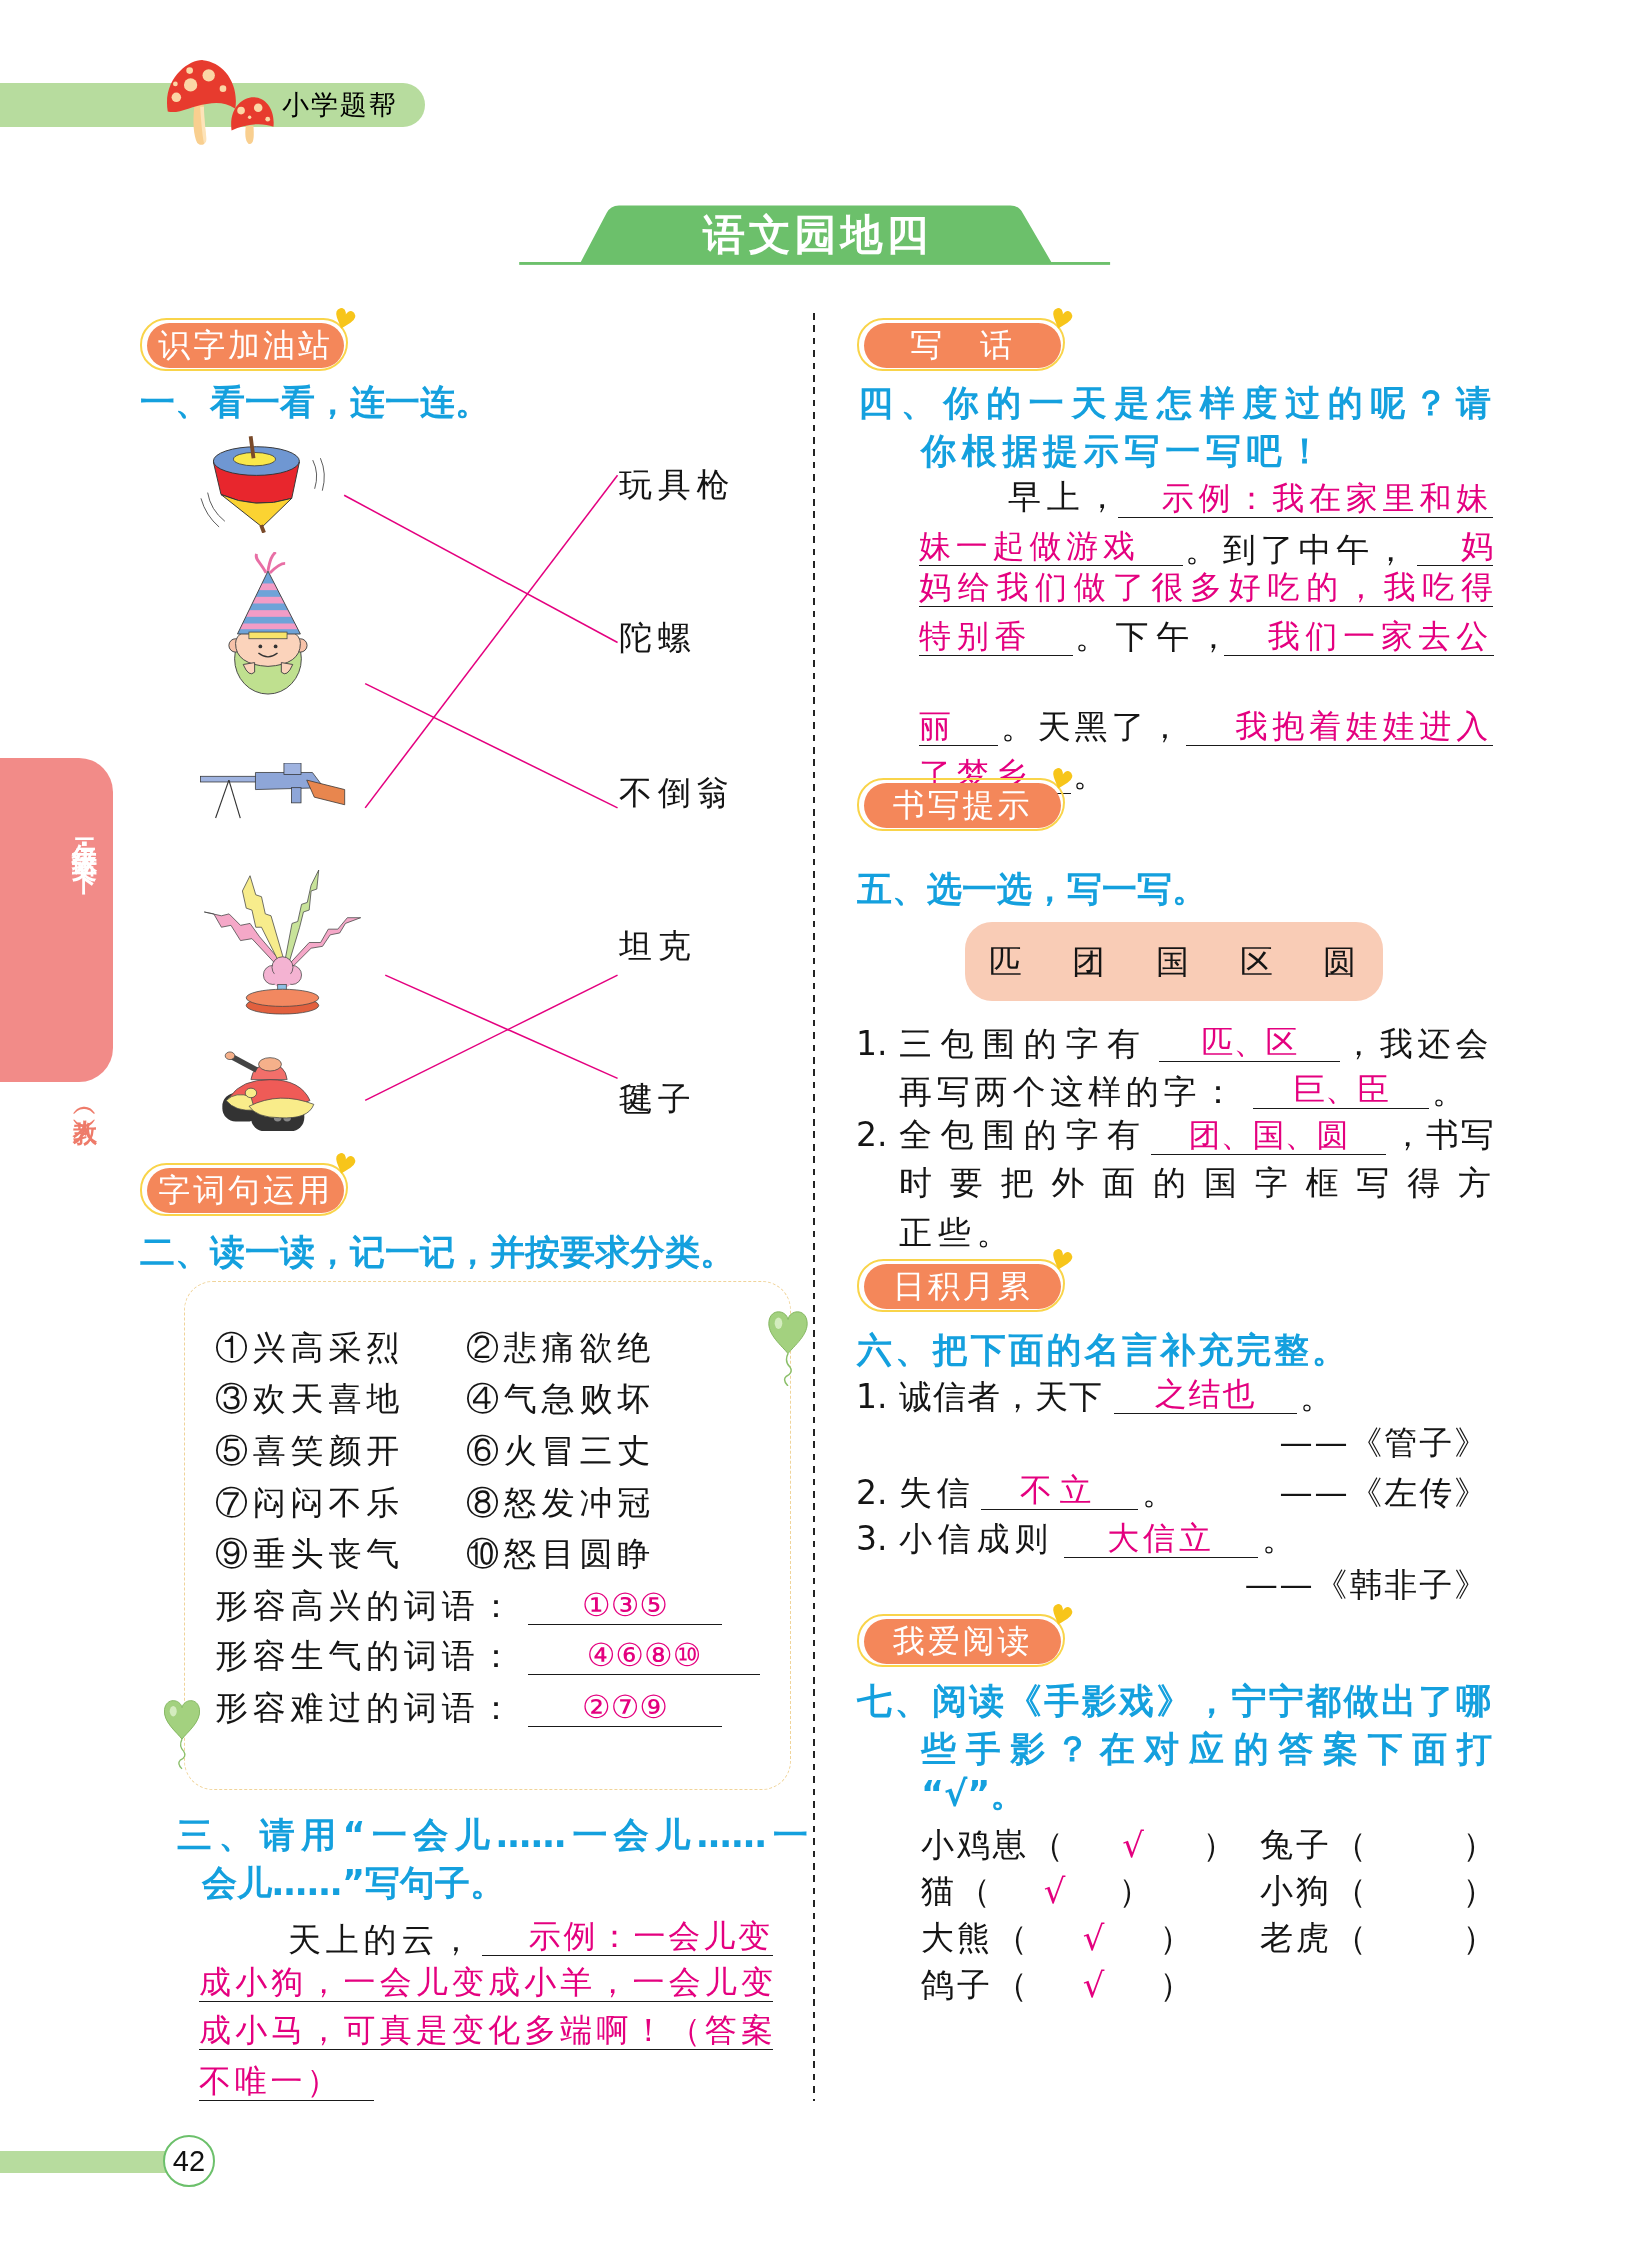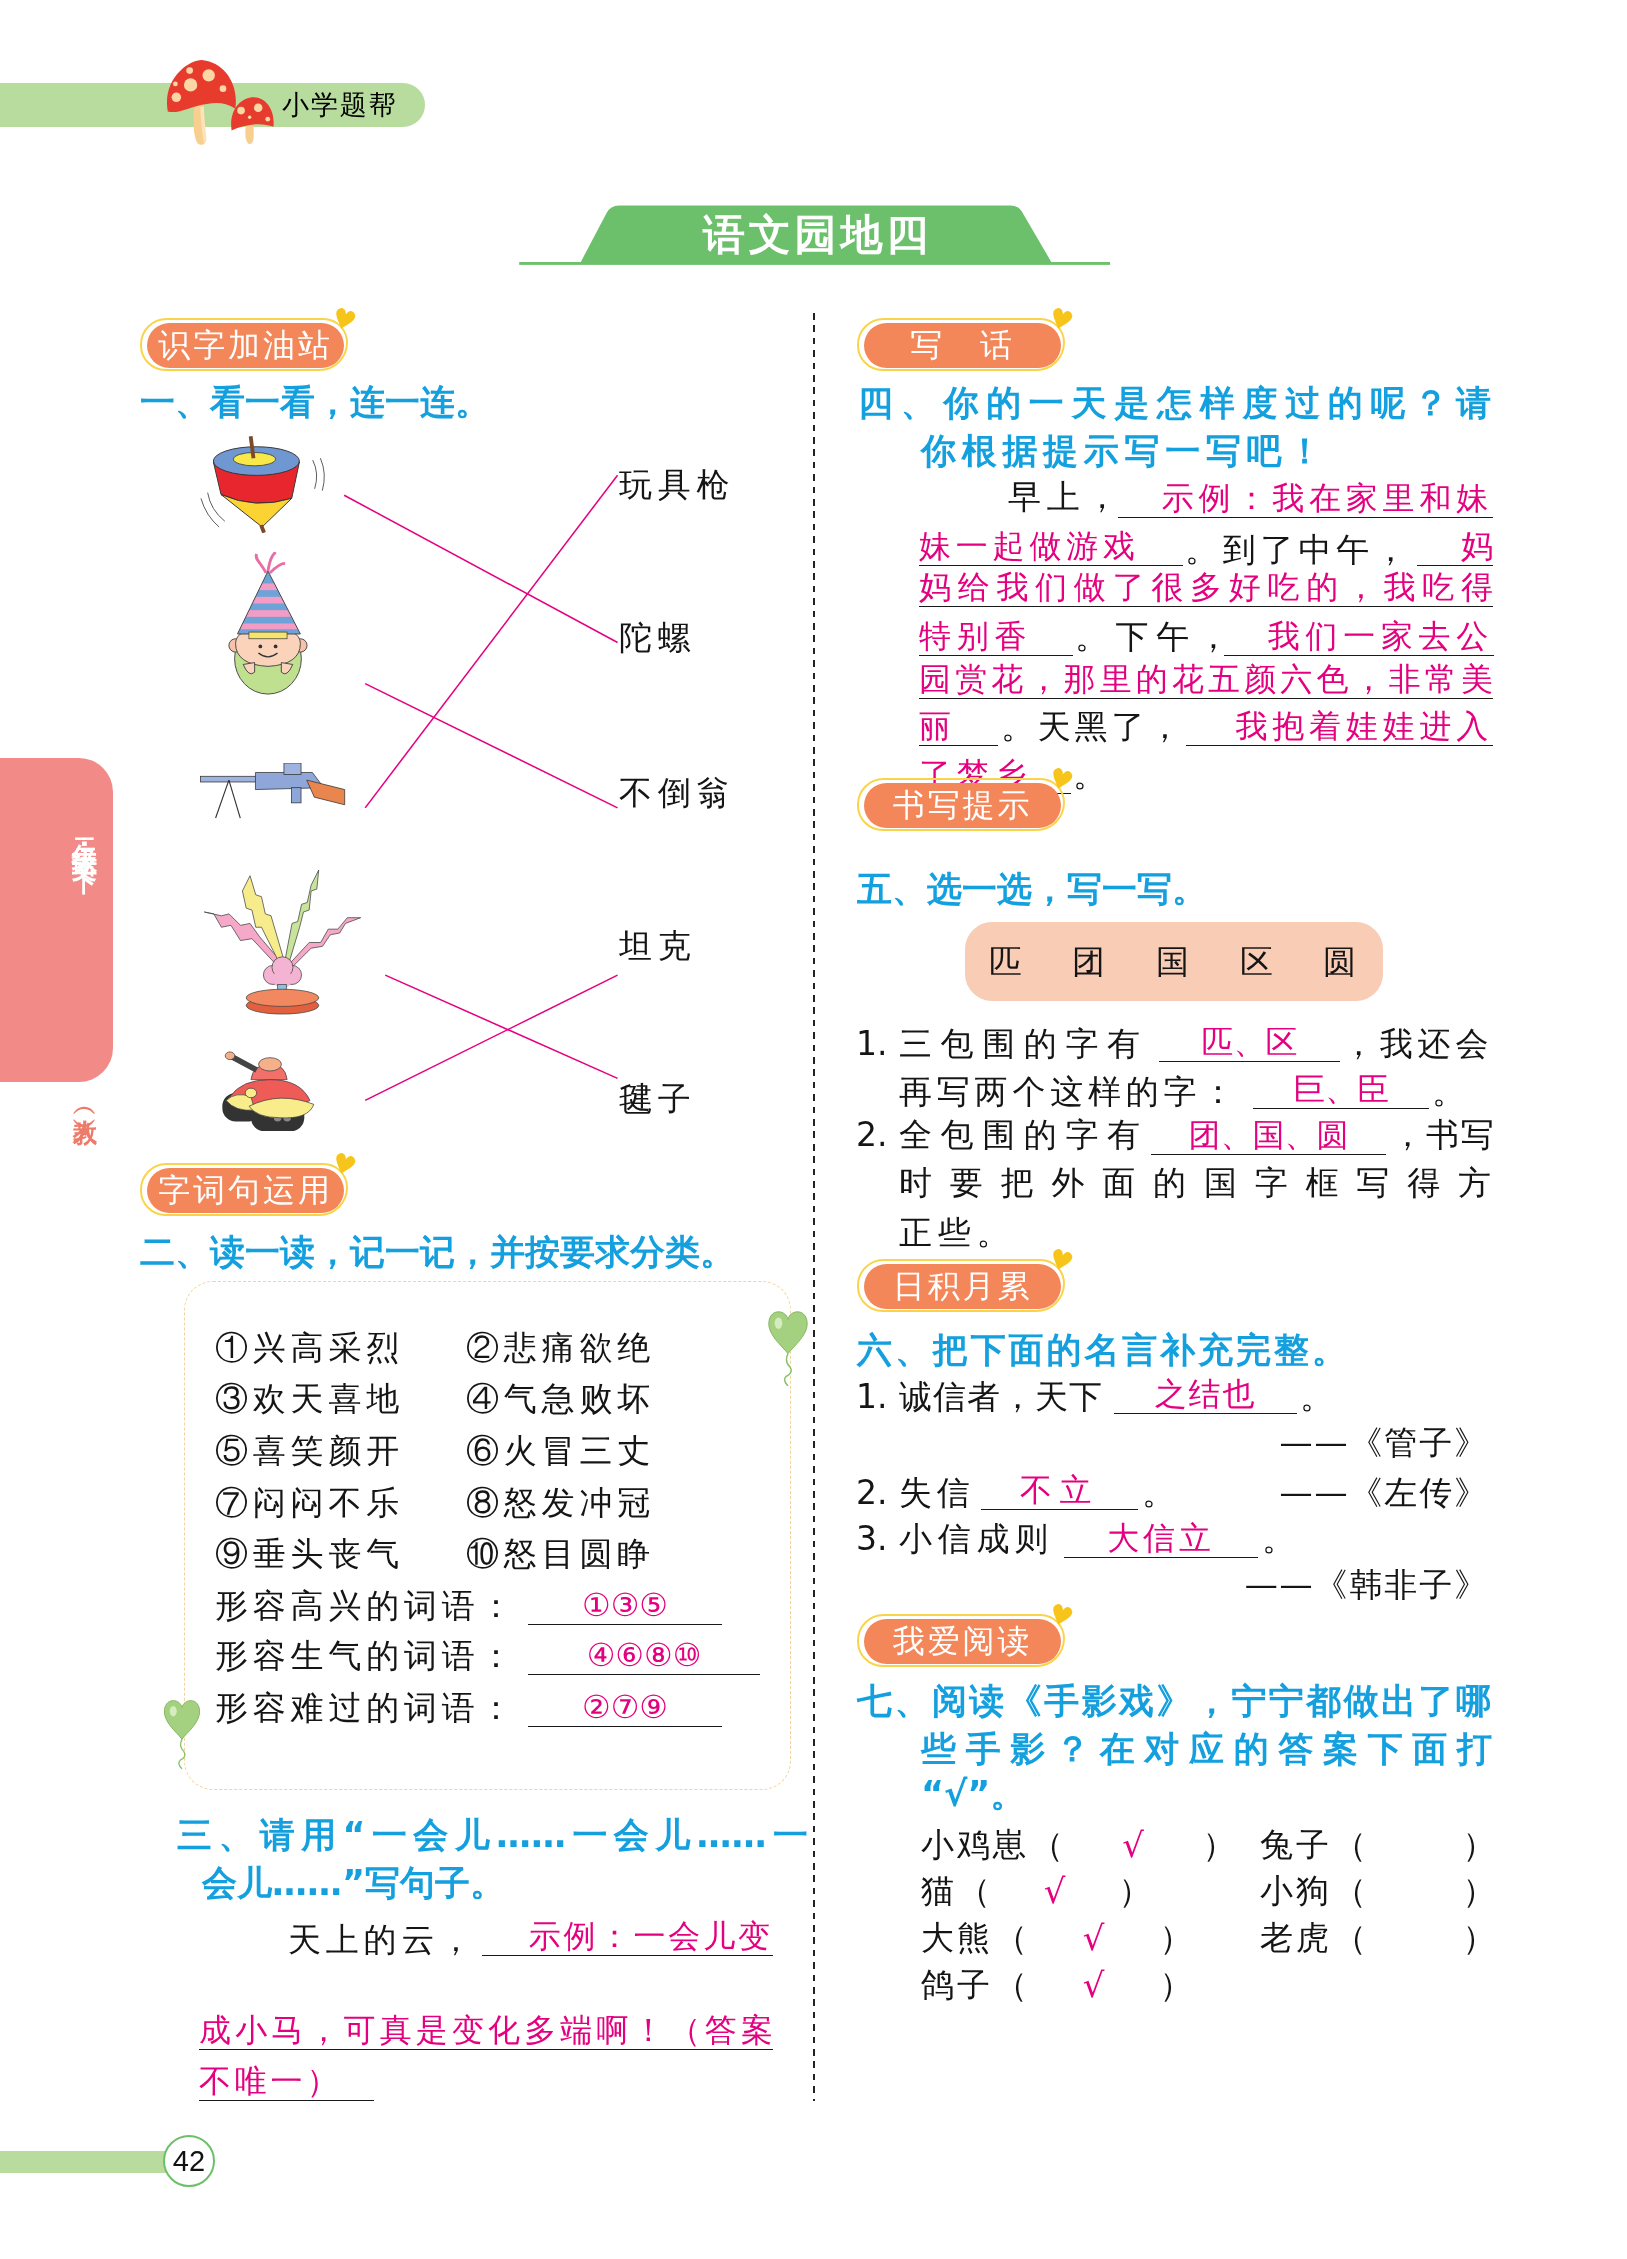--- a/index.html
+++ b/index.html
@@ -199,20 +199,21 @@
   <svg class="abs" style="left:161px;top:1695px" width="42" height="76" viewBox="0 0 48 82">
     <path d="M24,12 C22,2 6,0 4,14 C2,28 18,40 24,48 C30,40 46,28 44,14 C42,0 26,2 24,12 Z" fill="#a3d17f" stroke="#7fb35c" stroke-width="1"></path>
     <ellipse cx="14" cy="16" rx="4" ry="6" fill="#d4ecbf"></ellipse>
     <path d="M24,48 Q20,56 26,62 Q30,68 22,72 Q18,76 24,82" stroke="#8bbf6a" stroke-width="1.5" fill="none"></path>
   </svg>
 
   <div class="h jst" style="left:140px;top:1816px;width:631px;margin-left:37px;">三、请用“一会儿……一会儿……一</div>
   <div class="h" style="left:202px;top:1864px;">会儿……”写句子。</div>
   <div class="t" style="left:288px;top:1921px;letter-spacing:4.8px;">天上的云，</div>
   <div class="blank right" style="left:482px;top:1918px;width:291px;letter-spacing:2.9px;">示例：一会儿变</div>
+  <div class="blank jst" style="left:199px;top:1964px;width:574px;">成小狗，一会儿变成小羊，一会儿变</div>
   <div class="blank jst" style="left:199px;top:2012px;width:574px;">成小马，可真是变化多端啊！（答案</div>
   <div class="blank" style="left:199px;top:2063px;width:175px;">不唯一）</div>
 
   <div class="badge" style="left:857px;top:318px;">
     <div class="outline"></div>
     <div class="fill"></div>
     <div class="label">写　话</div>
     <span class="heart">♥</span>
   </div>
   <div class="h jst" style="left:858px;top:384px;width:633px;">四、你的一天是怎样度过的呢？请</div>
@@ -220,21 +221,20 @@
 
   <div class="t" style="left:1008px;top:478px;">早上，</div>
   <div class="blank right" style="left:1118px;top:480px;width:375px;letter-spacing:4.8px;">示例：我在家里和妹</div>
   <div class="blank" style="left:919px;top:528px;width:264px;letter-spacing:4.8px;">妹一起做游戏</div>
   <div class="t" style="left:1185px;top:531px;letter-spacing:4.8px;">。到了中午，</div>
   <div class="blank right" style="left:1417px;top:528px;width:76px;letter-spacing:0;">妈</div>
   <div class="blank jst" style="left:919px;top:569px;width:574px;">妈给我们做了很多好吃的，我吃得</div>
   <div class="blank" style="left:919px;top:618px;width:154px;letter-spacing:5.7px;">特别香</div>
   <div class="t" style="left:1075px;top:618px;letter-spacing:7.6px;">。下午，</div>
   <div class="blank right" style="left:1224px;top:618px;width:270px;letter-spacing:5.7px;">我们一家去公</div>
-  <div class="blank jst" style="left:919px;top:661px;width:574px;">园赏花，那里的花五颜六色，非常美</div>
   <div class="blank" style="left:919px;top:708px;width:79px;">丽</div>
   <div class="t" style="left:1001px;top:708px;letter-spacing:3.8px;">。天黑了，</div>
   <div class="blank right" style="left:1186px;top:708px;width:307px;letter-spacing:4.8px;">我抱着娃娃进入</div>
   <div class="blank" style="left:919px;top:756px;width:152px;letter-spacing:5.7px;">了梦乡</div>
   <div class="t" style="left:1073px;top:756px;">。</div>
 
   <div class="badge" style="left:857px;top:778px;">
     <div class="outline"></div>
     <div class="fill"></div>
     <div class="label">书写提示</div>

